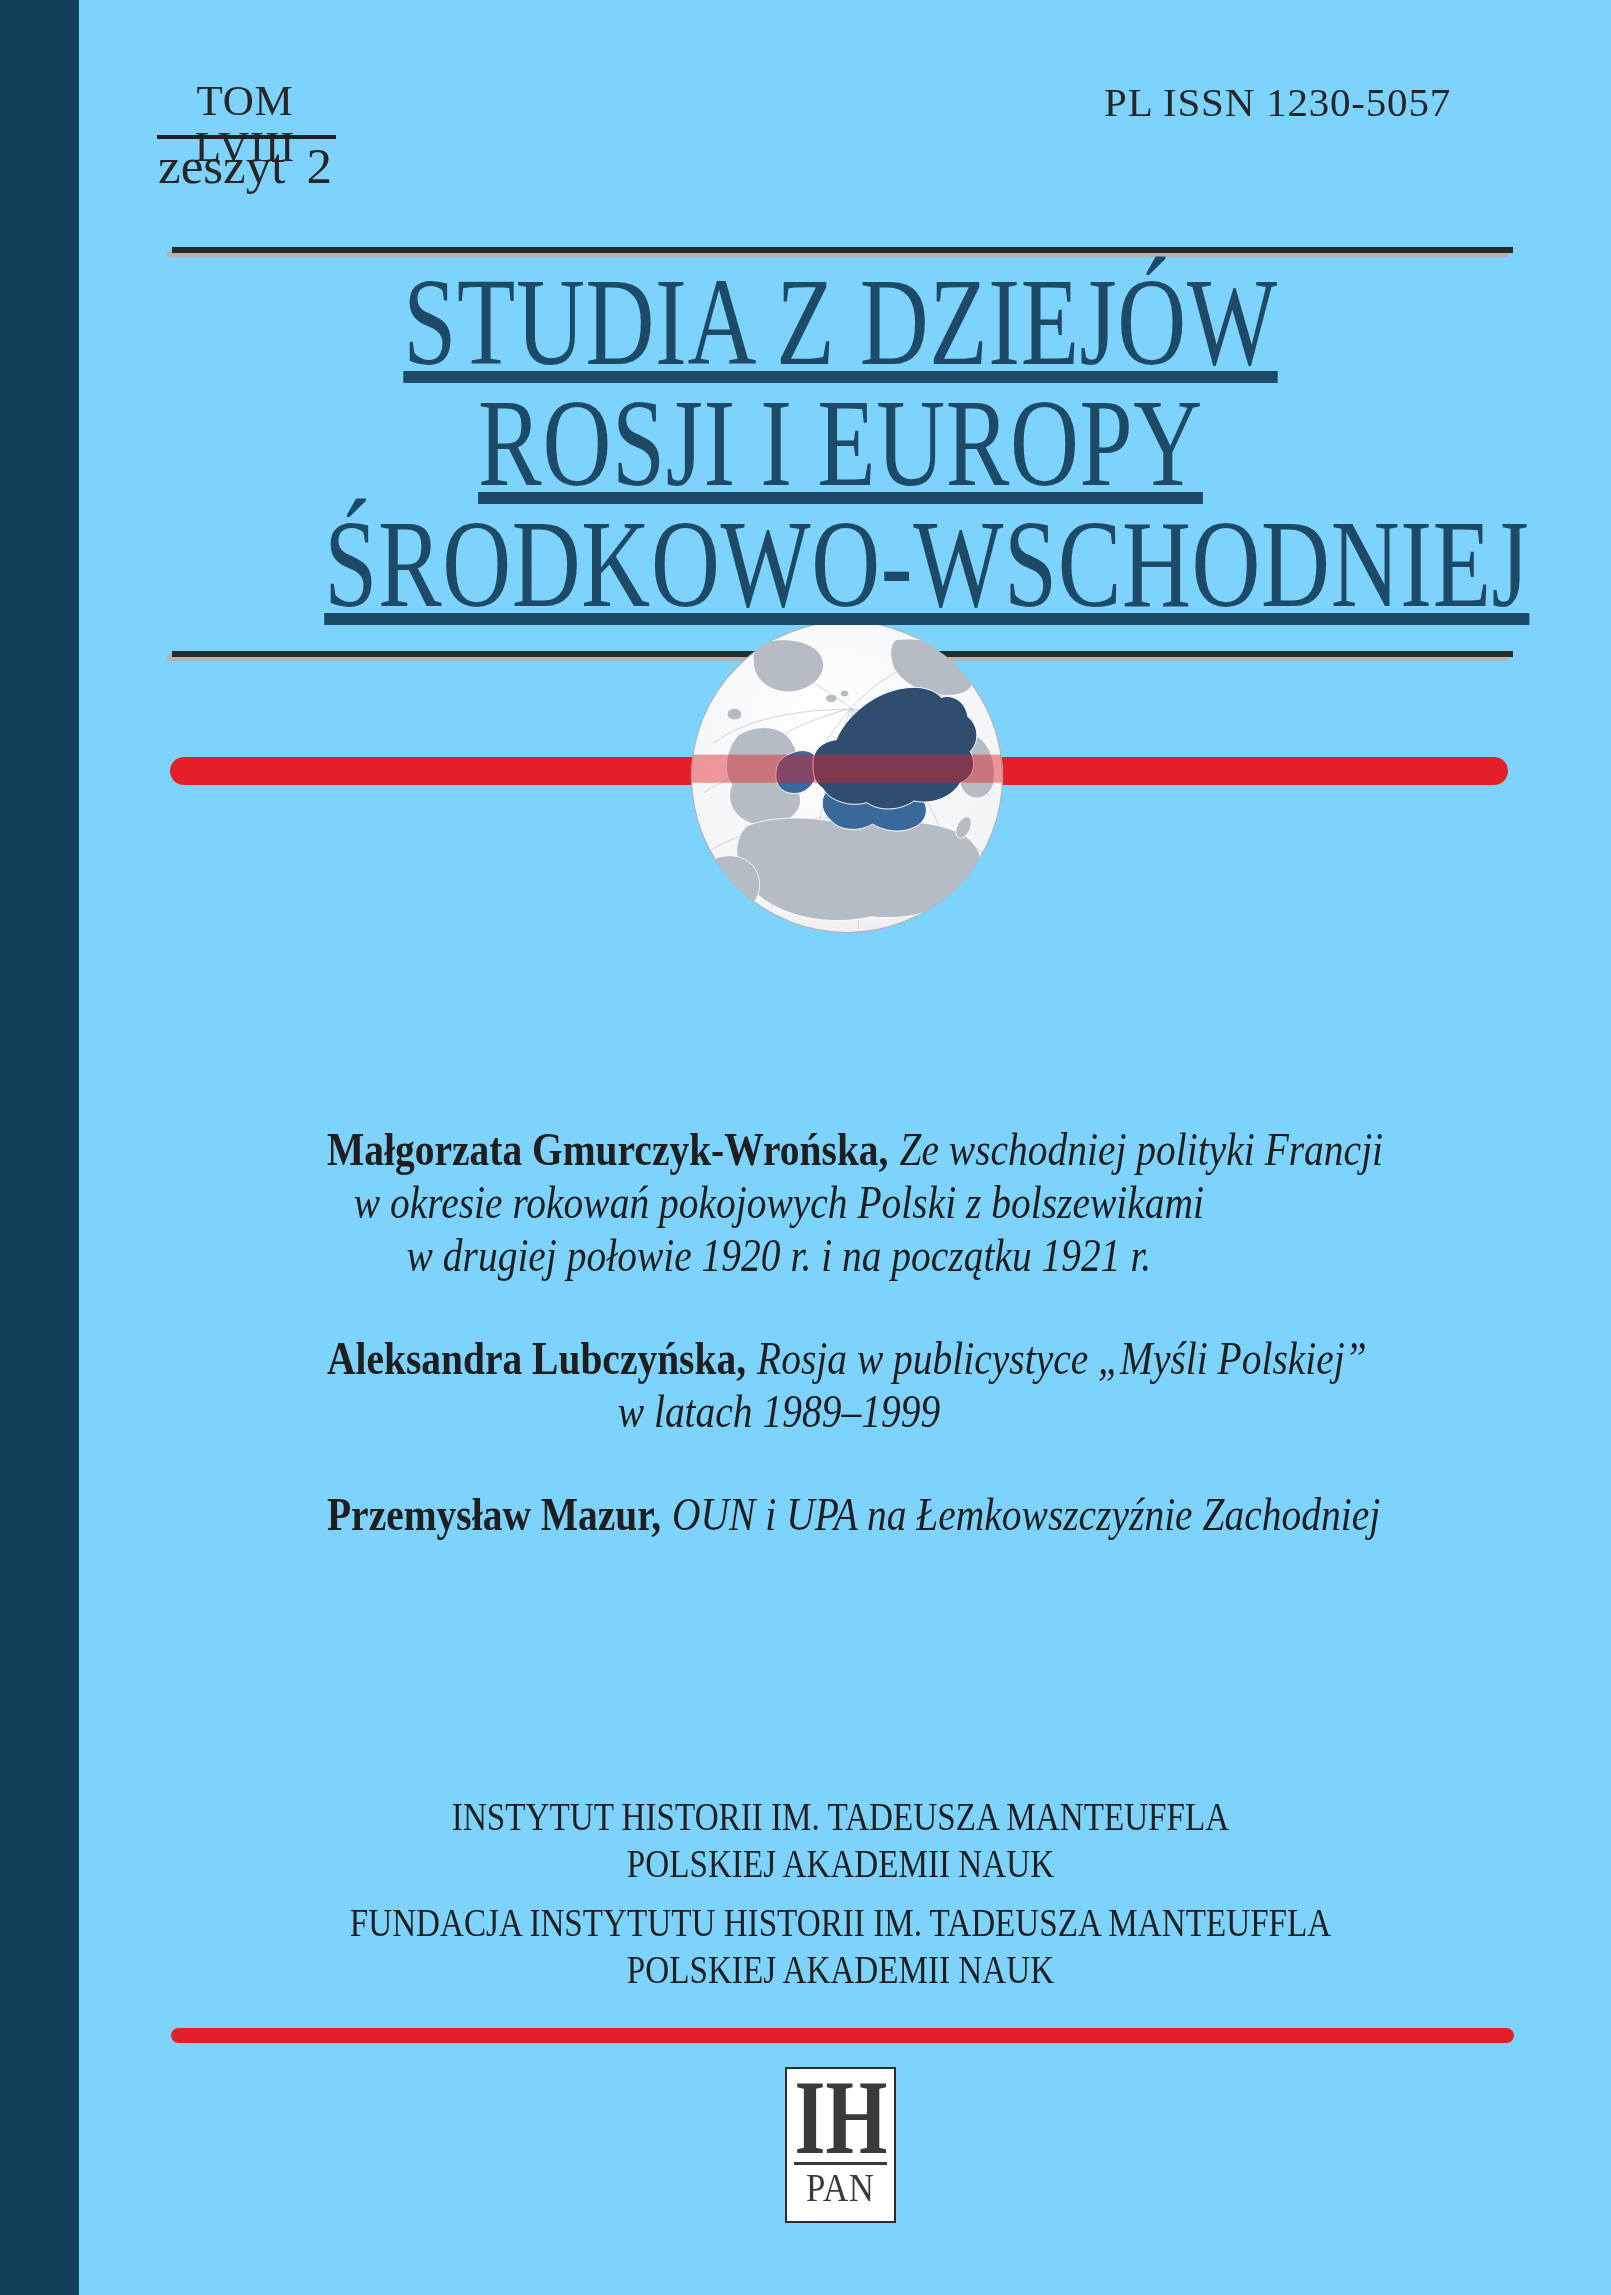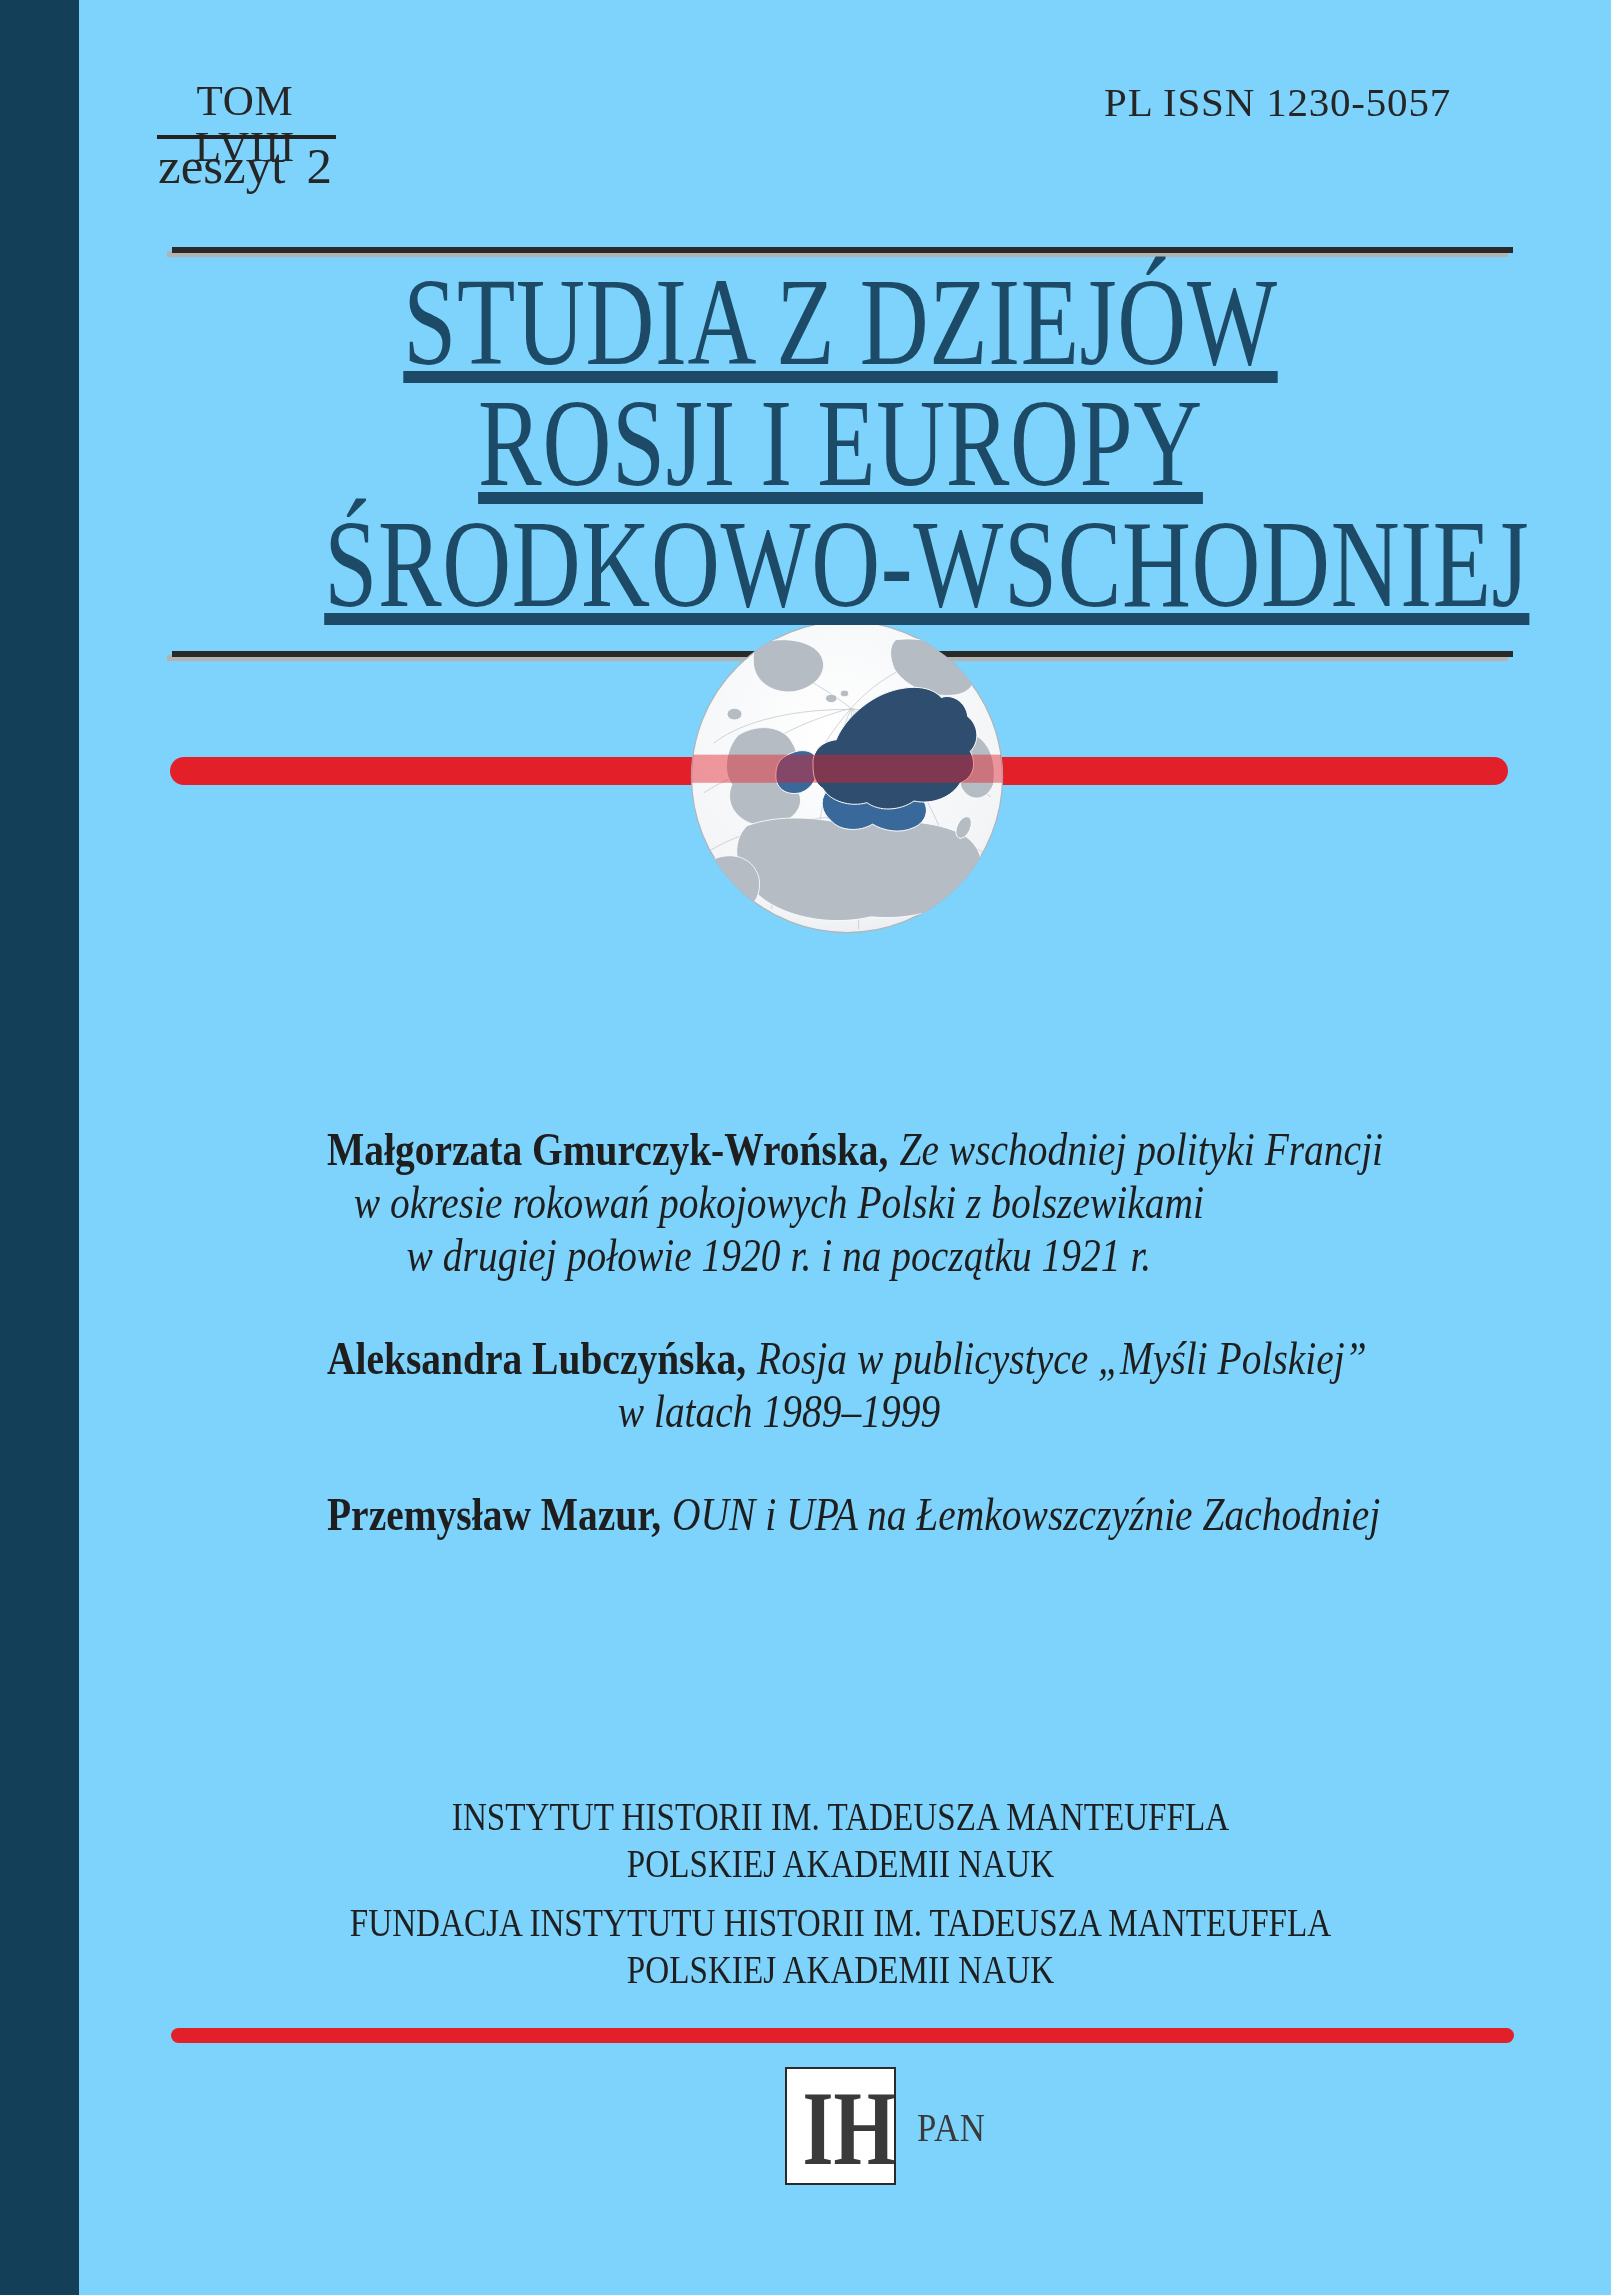--- a/index.html
+++ b/index.html
@@ -80,23 +80,23 @@
     position:absolute;left:170px;top:1793px;width:1341px;
     color:#1f1f1f;text-align:center;
   }
   .pub-line{
     font-size:39px;line-height:47px;white-space:nowrap;
     transform:scaleX(0.85);transform-origin:50% 50%;
   }
   .pub-gap{margin-top:11.6px;}
   
   .logo{
-    position:absolute;left:785px;top:2067px;width:111px;height:118px;
+    position:absolute;left:785px;top:2067px;width:111px;height:156px;
     border:2.5px solid #2b2b2b;box-sizing:border-box;background:#fff;
-    display:flex;flex-direction:row;align-items:center;
+    display:flex;flex-direction:column;align-items:center;
   }
   .logo-ih{
     font-weight:bold;font-size:106px;line-height:84px;color:#3a3a3a;
     margin-top:6.6px;transform:scaleX(0.75);transform-origin:50% 50%;
   }
   .logo-div{width:93px;height:2.5px;background:#3a3a3a;margin-top:2.5px;}
   .logo-pan{
     font-size:41px;line-height:41px;color:#3a3a3a;margin-top:2.5px;
     letter-spacing:0.8px;transform:scaleX(0.85);transform-origin:50% 50%;
   }

